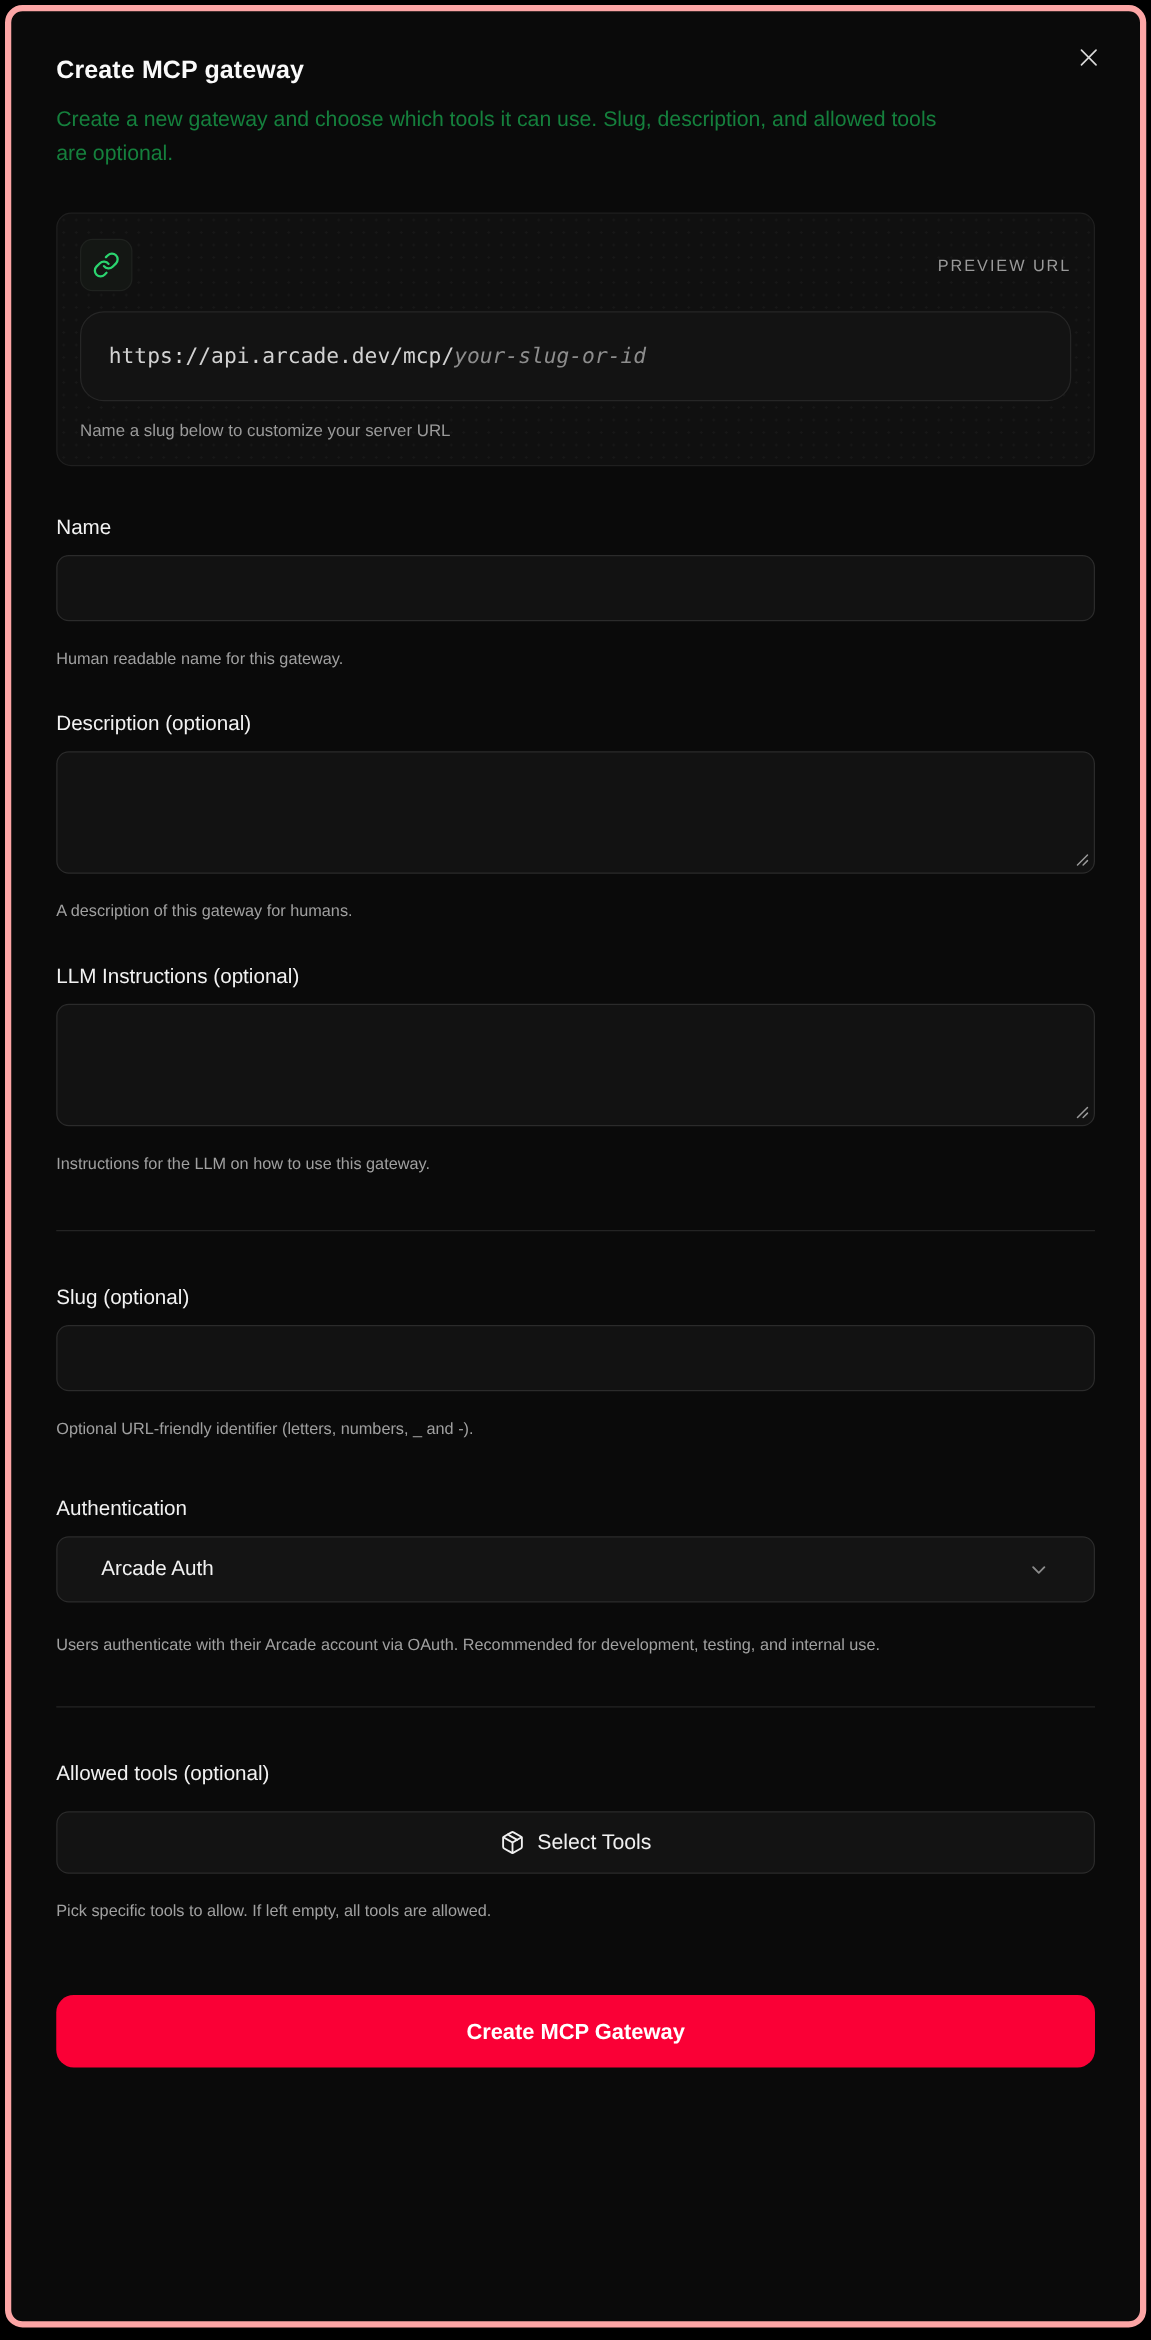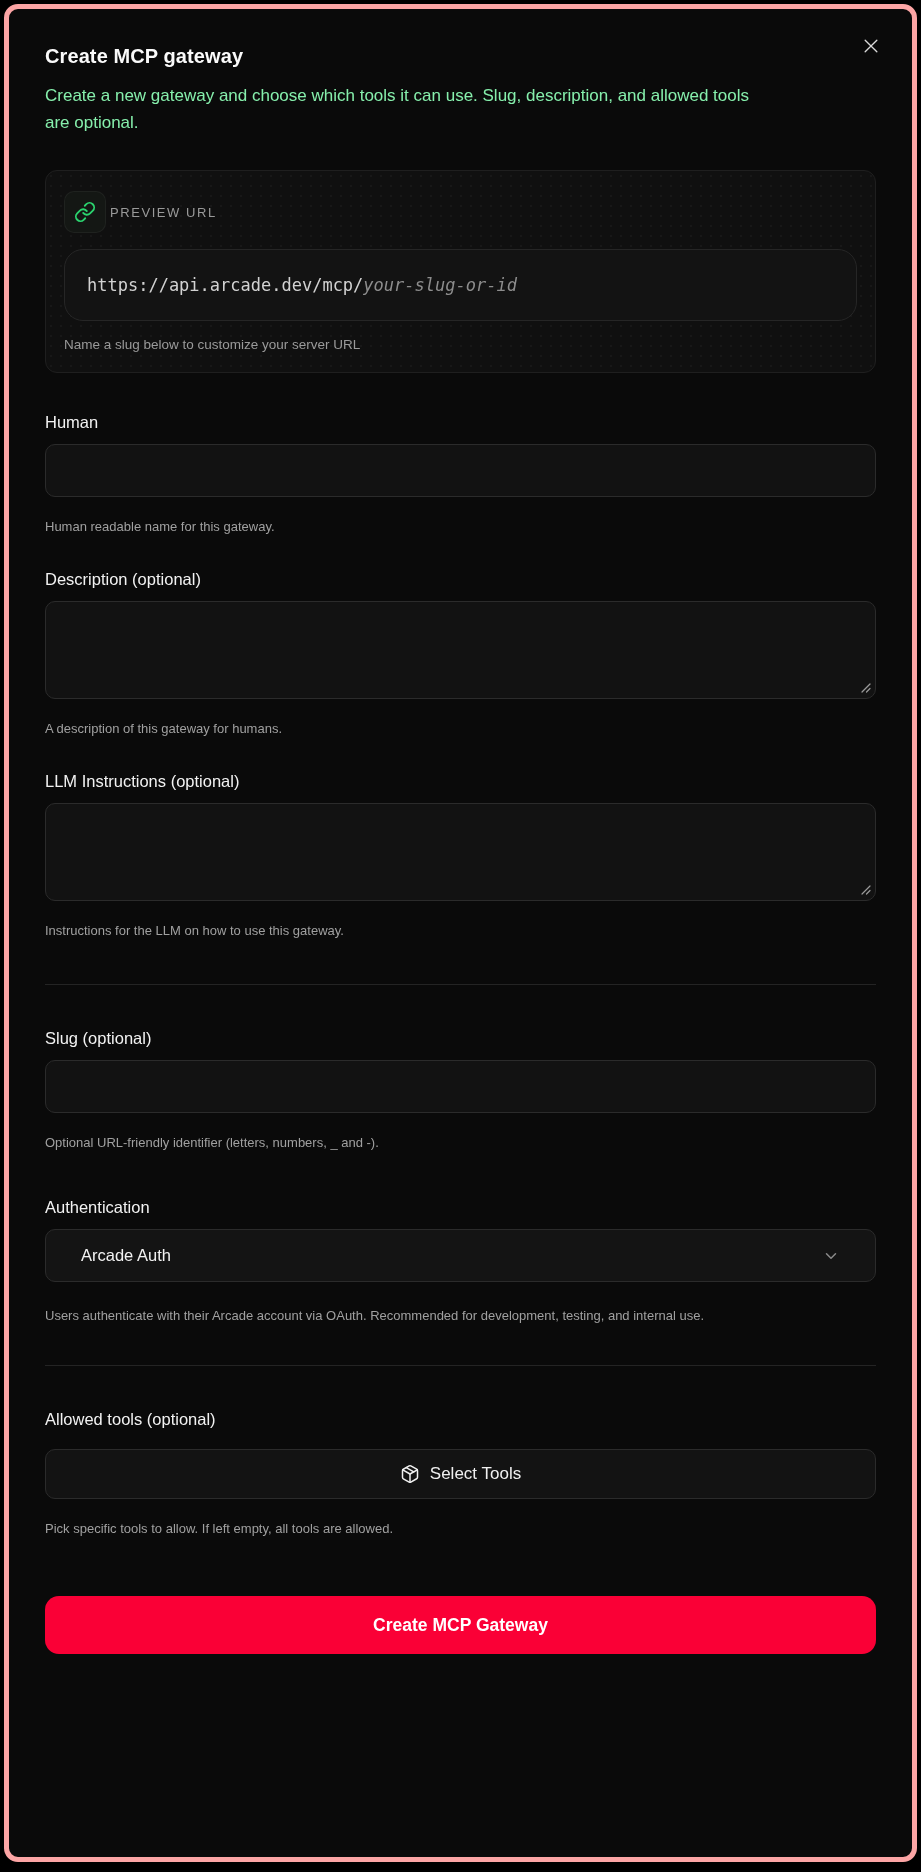--- a/index.html
+++ b/index.html
@@ -25,34 +25,34 @@
     width:30px; height:30px;
     display:flex; align-items:center; justify-content:center;
     background:transparent; border:none; cursor:pointer;
     color:#d9d9d9;
   }
   .modal-title {
     font-size:20px; font-weight:700; color:#fafafa;
     margin:6px 0 14px 0; letter-spacing:0.1px;
   }
   .modal-subtitle {
-    font-size:17px; color:#86efac; line-height:27px;
+    font-size:17px; color:#15803d; line-height:27px;
     max-width:710px; margin:0 0 34px 0;
   }
   
   .preview-card {
     background:#101010;
     background-image:radial-gradient(rgba(255,255,255,0.035) 1px, transparent 1px);
     background-size:10px 10px;
     border:1px solid #1f1f1f;
     border-radius:12px;
     padding:20px 18px 20px 18px;
     margin-bottom:40px;
   }
-  .preview-head { display:flex; align-items:center; gap:4px; }
+  .preview-head { display:flex; align-items:center; gap:24px;justify-content:space-between; }
   .link-badge {
     width:42px; height:42px; border-radius:10px;
     background:#141714; border:1px solid rgba(255,255,255,0.05);
     display:flex; align-items:center; justify-content:center;
   }
   .preview-label {
     font-size:13px; color:#9a9a9a; font-weight:500;
     letter-spacing:0.12em;
   }
   .url-box {
@@ -179,21 +179,21 @@
       <span class="preview-label">PREVIEW URL</span>
     </div>
     <div class="url-box">
       <span class="url-prefix">https://api.arcade.dev/mcp/</span>
         <span class="url-placeholder">your-slug-or-id</span>
     </div>
     <div class="preview-hint">Name a slug below to customize your server URL</div>
   </div>
 
   
-  <label class="field-label">Human</label>
+  <label class="field-label">Name</label>
   <input class="text-input" type="text" value="" style="">
   <p class="help-text">Human readable name for this gateway.</p>
 
   
   <label class="field-label">Description (optional)</label>
   <div class="ta-wrap">
     <textarea class="text-area" style=""></textarea>
     <span class="resize-grip">
       <svg width="12" height="12" viewBox="0 0 12 12" stroke="currentColor" stroke-width="1.2" stroke-linecap="round">
         <line x1="11" y1="3" x2="3" y2="11"></line>

